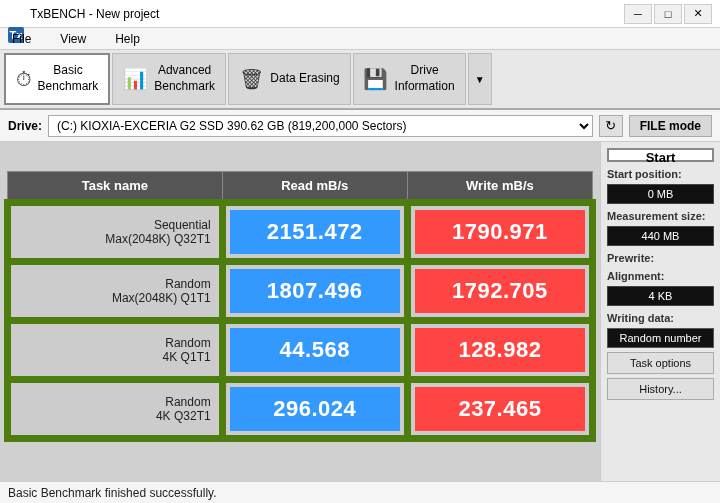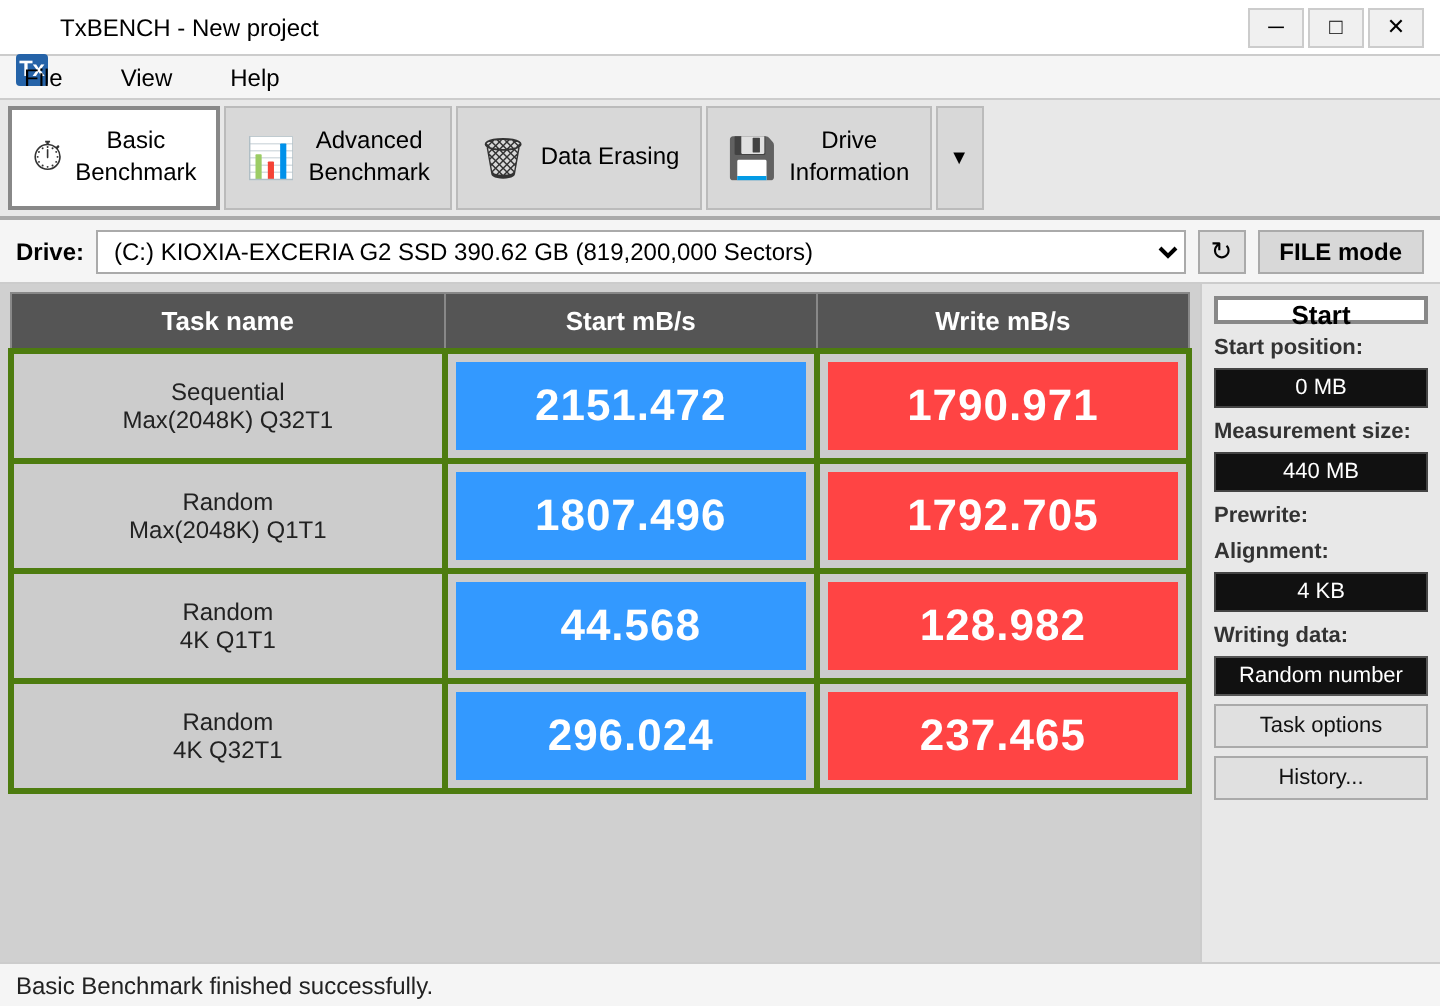--- a/index.html
+++ b/index.html
@@ -165,39 +165,41 @@
 
     
     .bench-area {
       flex: 1;
       background: #d0d0d0;
       padding: 4px;
     }
     .bench-table {
       width: 100%;
       border-collapse: collapse;
+      margin-top: 25px;
     }
     .bench-header {
       background: #555555;
       color: white;
     }
     .bench-header th {
       padding: 6px 10px;
       text-align: center;
       font-size: 13px;
       font-weight: 600;
       border: 1px solid #888;
     }
     .bench-row {
       background: #cccccc;
     }
     .bench-row td {
       padding: 6px 4px;
-      border: 3px solid #4d7c0f;
+      border: 7px solid #4d7c0f;
       vertical-align: middle;
+      text-align: right;
     }
     .task-name-cell {
       text-align: center;
       font-size: 12px;
       font-weight: 500;
       padding: 6px 8px !important;
       color: #222;
       min-width: 110px;
     }
     .read-cell {
@@ -371,21 +373,21 @@
   <button class="file-mode-btn">FILE mode</button>
 </div>
 
 <div class="main-content">
 
   <div class="bench-area">
     <table class="bench-table">
       <thead>
         <tr class="bench-header">
           <th>Task name</th>
-          <th>Start mB/s</th>
+          <th>Read mB/s</th>
           <th>Write mB/s</th>
         </tr>
       </thead>
       <tbody id="bench-tbody">
       <tr class="bench-row">
             <td class="task-name-cell">
               <div>Sequential</div>
               <div>Max(2048K) Q32T1</div>
             </td>
             <td class="read-cell">

